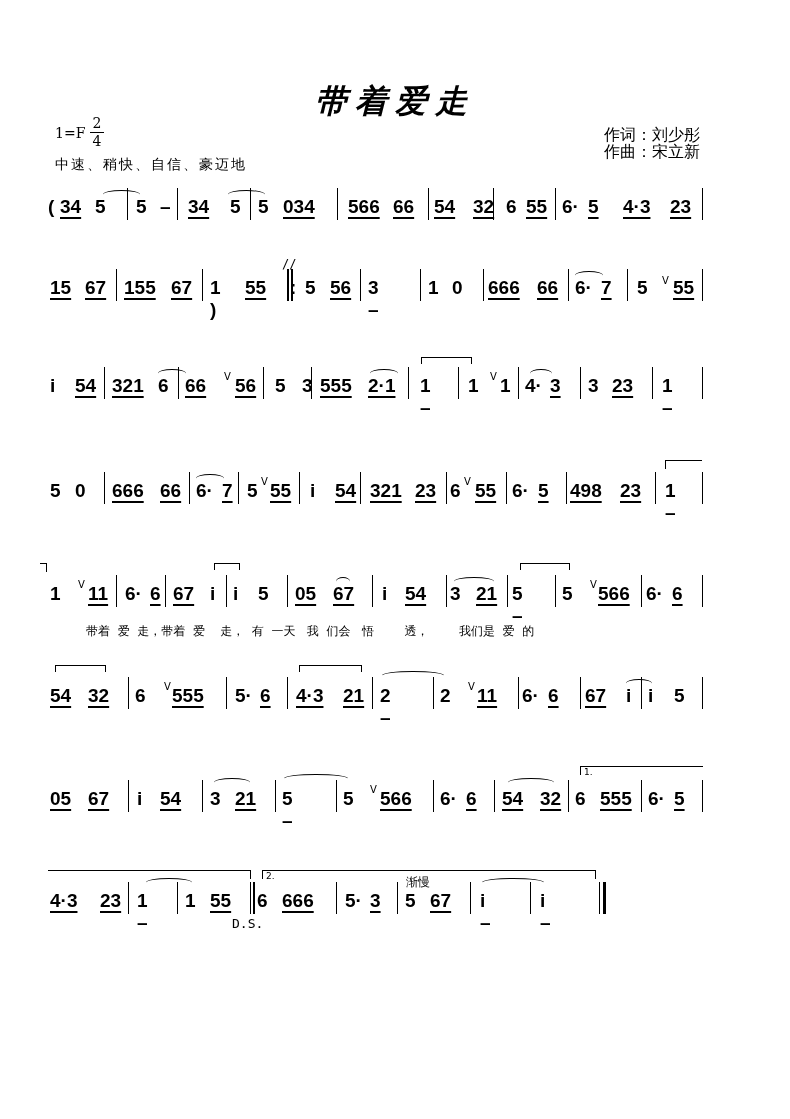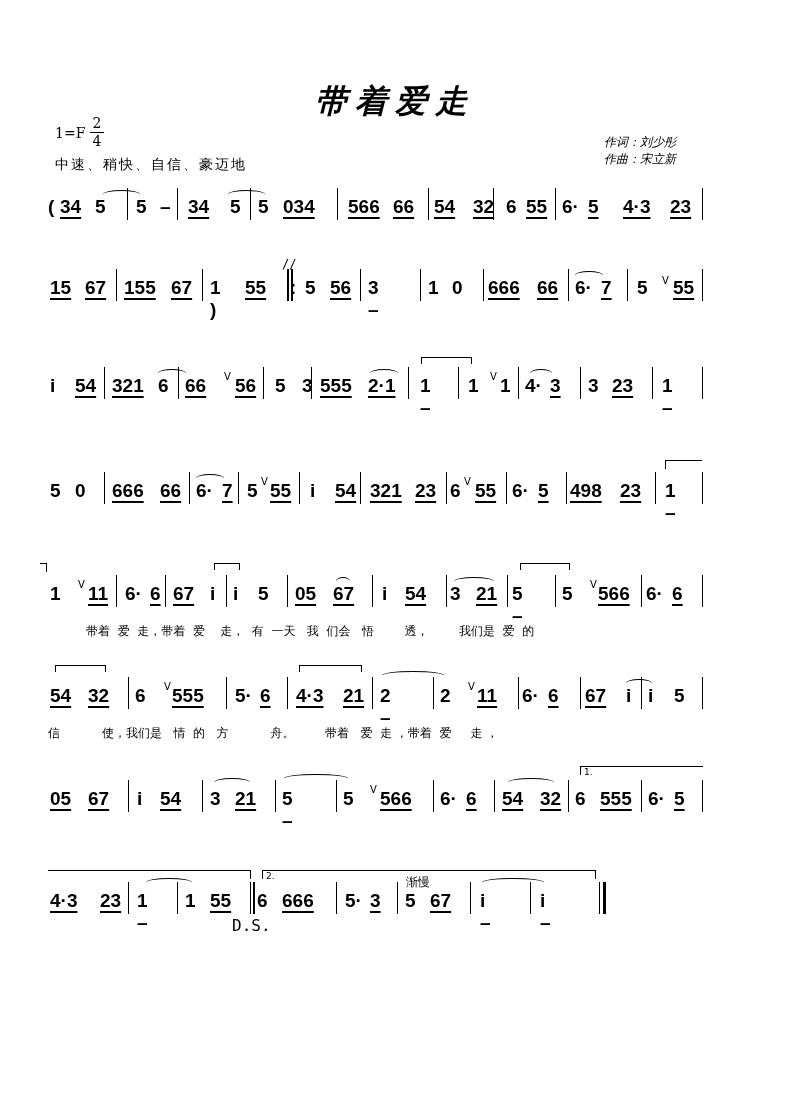--- a/index.html
+++ b/index.html
@@ -2,31 +2,31 @@
 <html><head>
 <meta charset="utf-8">
 <style>
   html, body { margin: 0; padding: 0; background: #ffffff; }
   body { width: 790px; height: 1119px; position: relative; overflow: hidden; font-family: "DejaVu Sans", sans-serif; color: #000; }
   .title { position: absolute; left: 0; width: 790px; top: 80px; text-align: center; font-family: "DejaVu Serif", serif; font-size: 32px; font-weight: bold; font-style: italic; letter-spacing: 8px; }
   .key { position: absolute; left: 55px; top: 125px; font-family: "DejaVu Serif", serif; font-size: 14px; }
   .frac { position: absolute; left: 90px; top: 115px; font-family: "DejaVu Serif", serif; font-size: 14px; text-align: center; width: 14px; line-height: 17px; }
   .frac .bar { border-top: 1px solid #000; height: 0; }
   .tempo { position: absolute; left: 55px; top: 156px; font-family: "DejaVu Serif", serif; font-size: 14px; letter-spacing: 2px; }
-  .credits { position: absolute; left: 604px; top: 134px; font-size: 12px; line-height: 17px; font-style: italic; }
+  .credits { position: absolute; left: 604px; top: 126px; font-size: 16px; line-height: 17px; }
   .row { position: absolute; left: 0; width: 790px; height: 90px; }
   .ul { text-decoration: underline; text-decoration-thickness: 2px; text-underline-offset: 4px; }
   .bar { position: absolute; width: 1px; background: #000; }
   .lyric { position: absolute; font-size: 12px; white-space: pre; }
   .breath { position: absolute; font-size: 10px; }
   .bracket { position: absolute; border-top: 1px solid #000; border-left: 1px solid #000; border-right: 1px solid #000; height: 6px; }
   .ending { position: absolute; border-top: 1px solid #000; height: 8px; font-size: 9px; }
   .slur { position: absolute; border-top: 1px solid #000; border-radius: 50% 50% 0 0; height: 8px; }
   .dbl { position: absolute; border-left: 2px solid #000; border-right: 2px solid #000; width: 2px; }
-  .small { position: absolute; font-size: 16px; font-family: "DejaVu Sans Mono", monospace; }
+  .small { position: absolute; font-size: 13px; font-family: "DejaVu Sans Mono", monospace; }
 </style>
 </head>
 <body>
 
 <div class="title">带着爱走</div>
 <div class="key">1=F</div>
 <div class="frac">
   <div>2</div>
   <div class="bar" style="position:static;width:14px;background:none;"></div>
   <div>4</div>
@@ -253,21 +253,20 @@
   <div class="bar" style="left:226px;top:-8px;height:32px;"></div>
   <div class="bar" style="left:287px;top:-8px;height:32px;"></div>
   <div class="bar" style="left:372px;top:-8px;height:32px;"></div>
   <div class="bar" style="left:433px;top:-8px;height:32px;"></div>
   <div class="bar" style="left:518px;top:-8px;height:32px;"></div>
   <div class="bar" style="left:580px;top:-8px;height:32px;"></div>
   <div class="bar" style="left:641px;top:-8px;height:32px;"></div>
   <div class="bar" style="left:702px;top:-8px;height:32px;"></div>
   <div class="slur" style="left:382px;top:-14px;width:62px;"></div>
   <div class="slur" style="left:626px;top:-6px;width:26px;"></div>
-  <div class="lyric" style="left:48px;top:40px;">信           使，我们是   情  的   方           舟。        带着   爱  走 ，带着  爱     走 ，</div>
 </div>
 
 <div class="row" style="top:788px;">
   <div style="position:absolute;left:50px;top:0;font-family:'Liberation Sans',sans-serif;font-weight:bold;font-size:19px;">
     <span class="ul" style="position:absolute;left:0;">05</span>
     <span class="ul" style="position:absolute;left:38px;">67</span>
     <span style="position:absolute;left:87px;">i</span>
     <span class="ul" style="position:absolute;left:110px;">54</span>
     <span style="position:absolute;left:160px;">3</span>
     <span class="ul" style="position:absolute;left:185px;">21</span>

